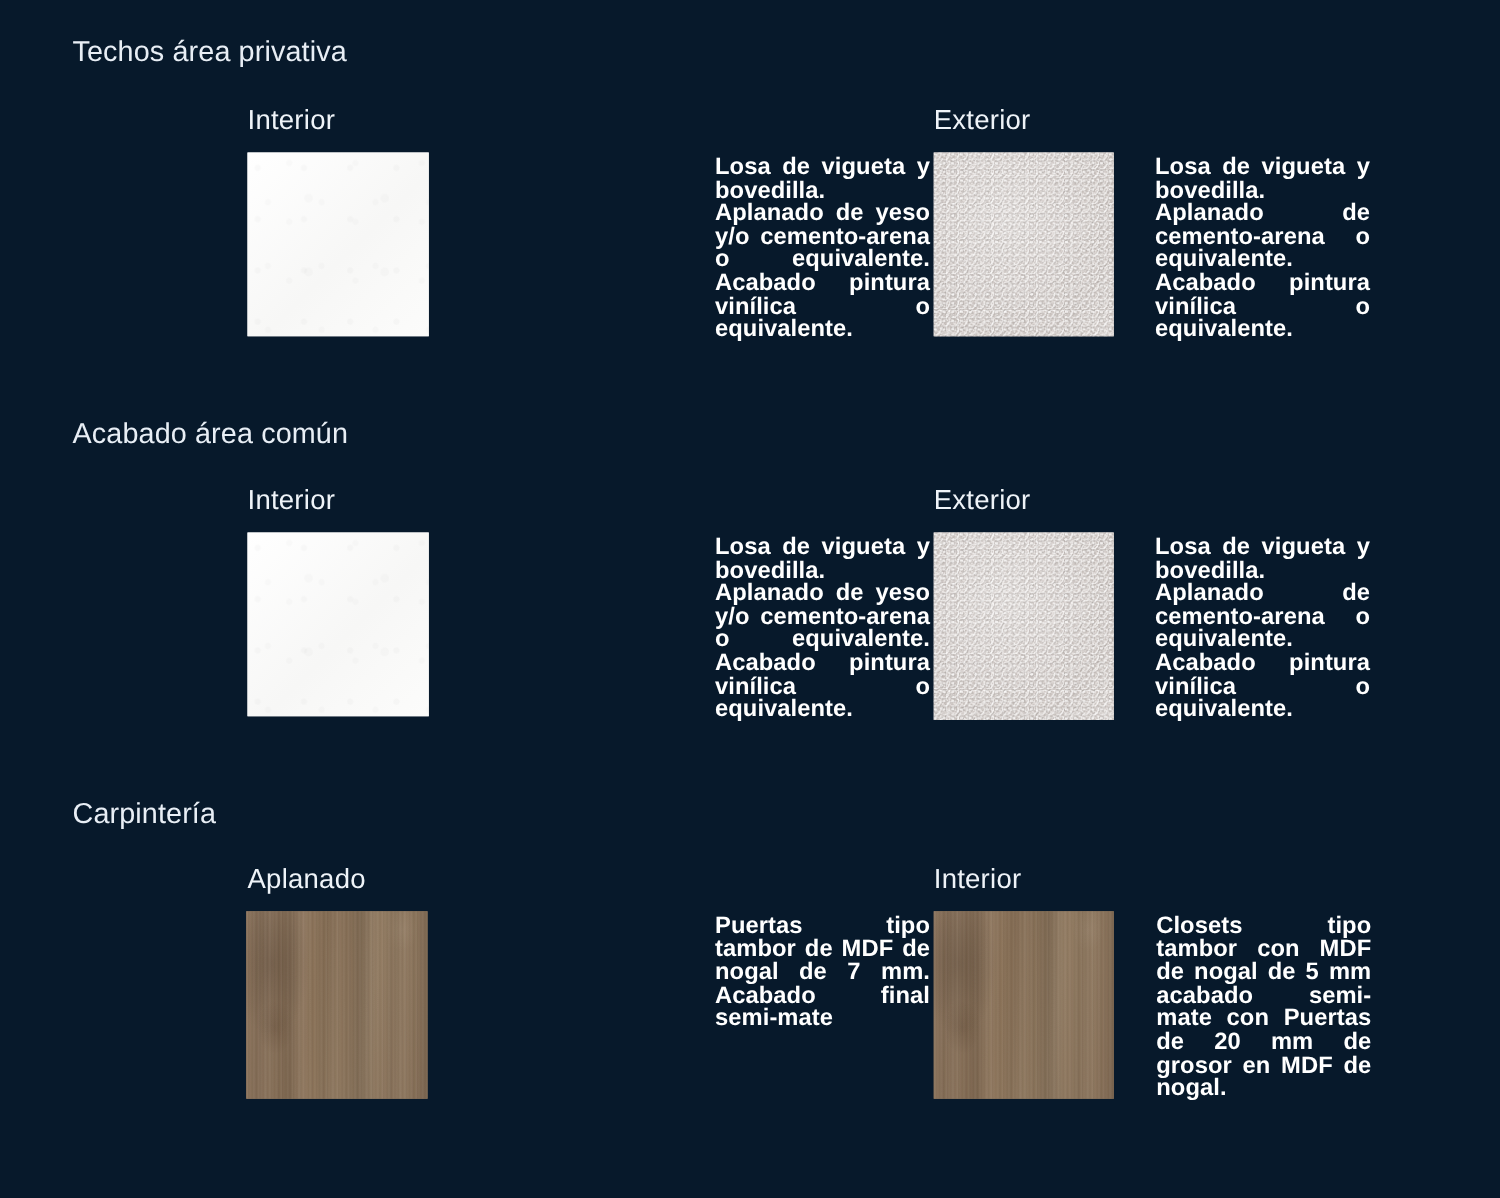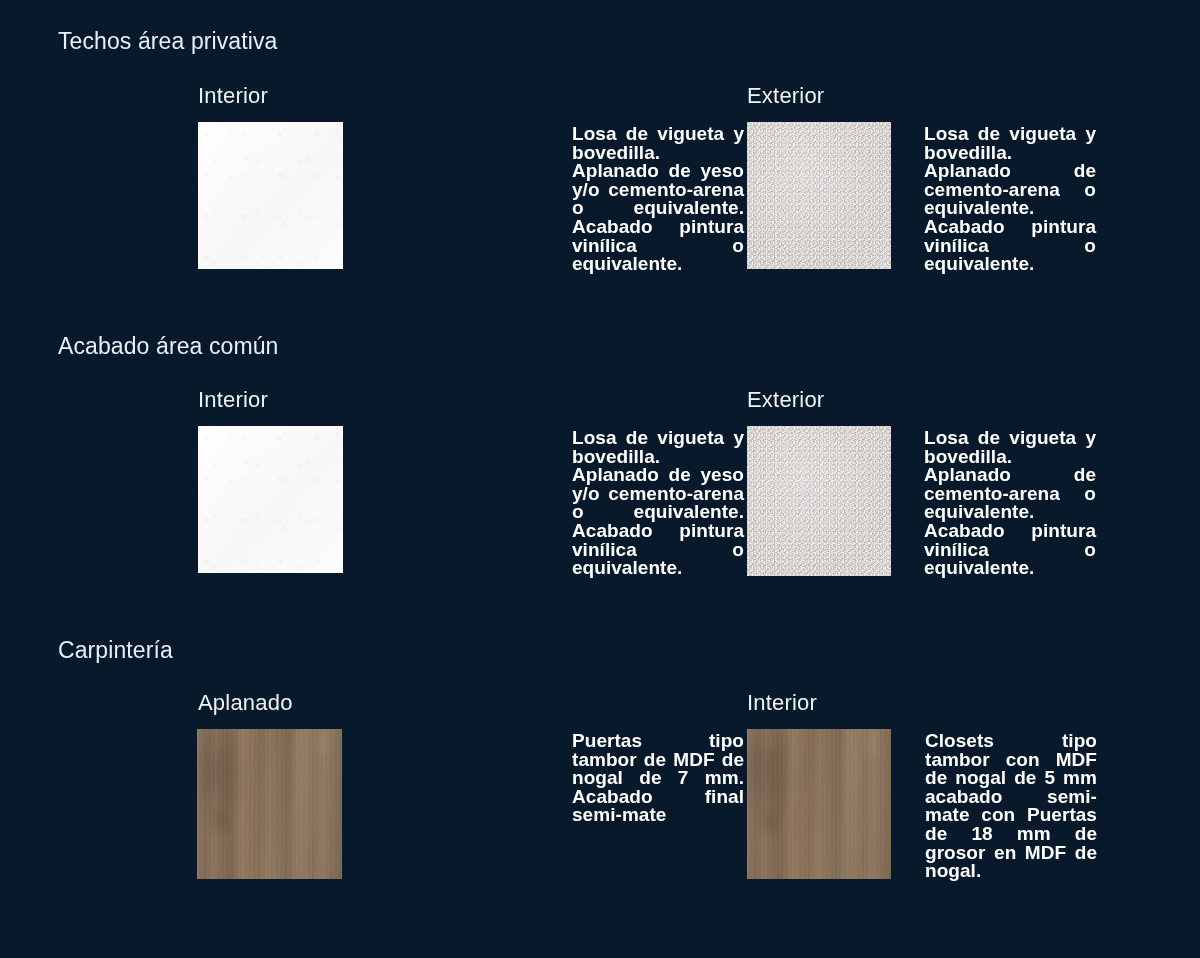--- a/index.html
+++ b/index.html
@@ -194,18 +194,18 @@
       <div class="card">
         <div class="swatch sw-wood h150" style="left:-1px;"></div>
         <div class="desc left-col nojustify" style="text-align:justify;">Puertas tipo tambor de MDF de nogal de 7 mm. Acabado final semi-mate</div>
       </div>
     </div>
 
     <div class="col right" style="top:53px;">
       <div class="col-title">Interior</div>
       <div class="card">
         <div class="swatch sw-wood w144 h150"></div>
-        <div class="desc right-col" style="left:178px;">Closets tipo tambor con MDF de nogal de 5 mm acabado semi-mate con Puertas de 18 mm de grosor en MDF de nogal.</div>
+        <div class="desc right-col" style="left:178px;">Closets tipo tambor con MDF de nogal de 5 mm acabado semi-mate con Puertas de 20 mm de grosor en MDF de nogal.</div>
       </div>
     </div>
   </div>
 
 </div>
 
 </body></html>

